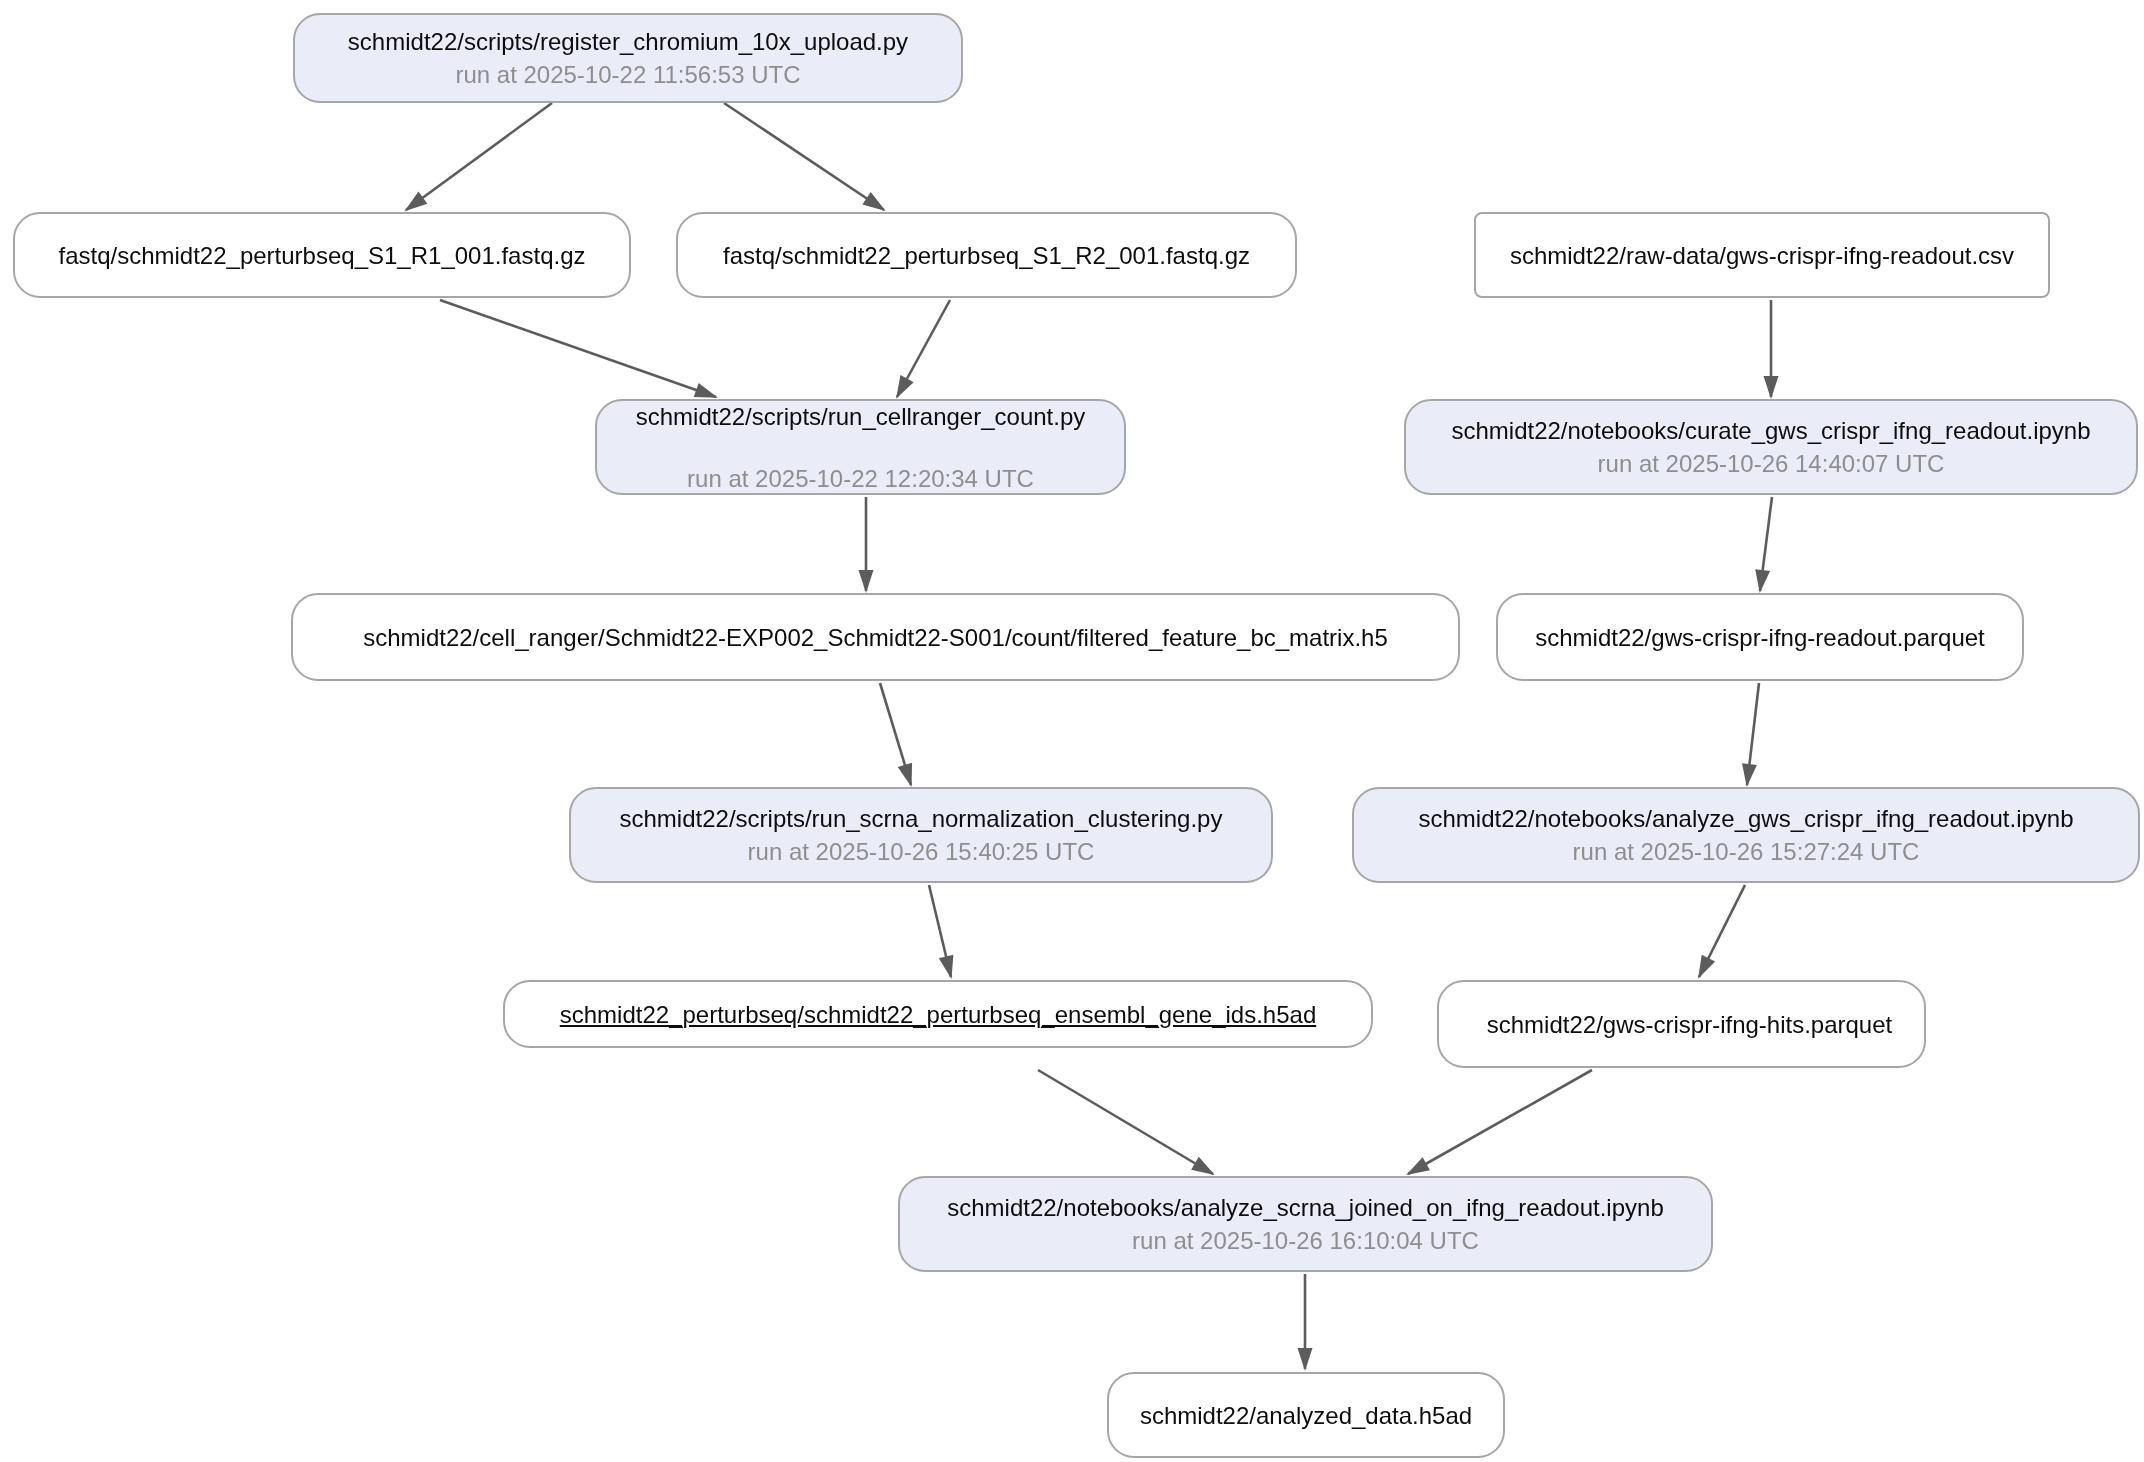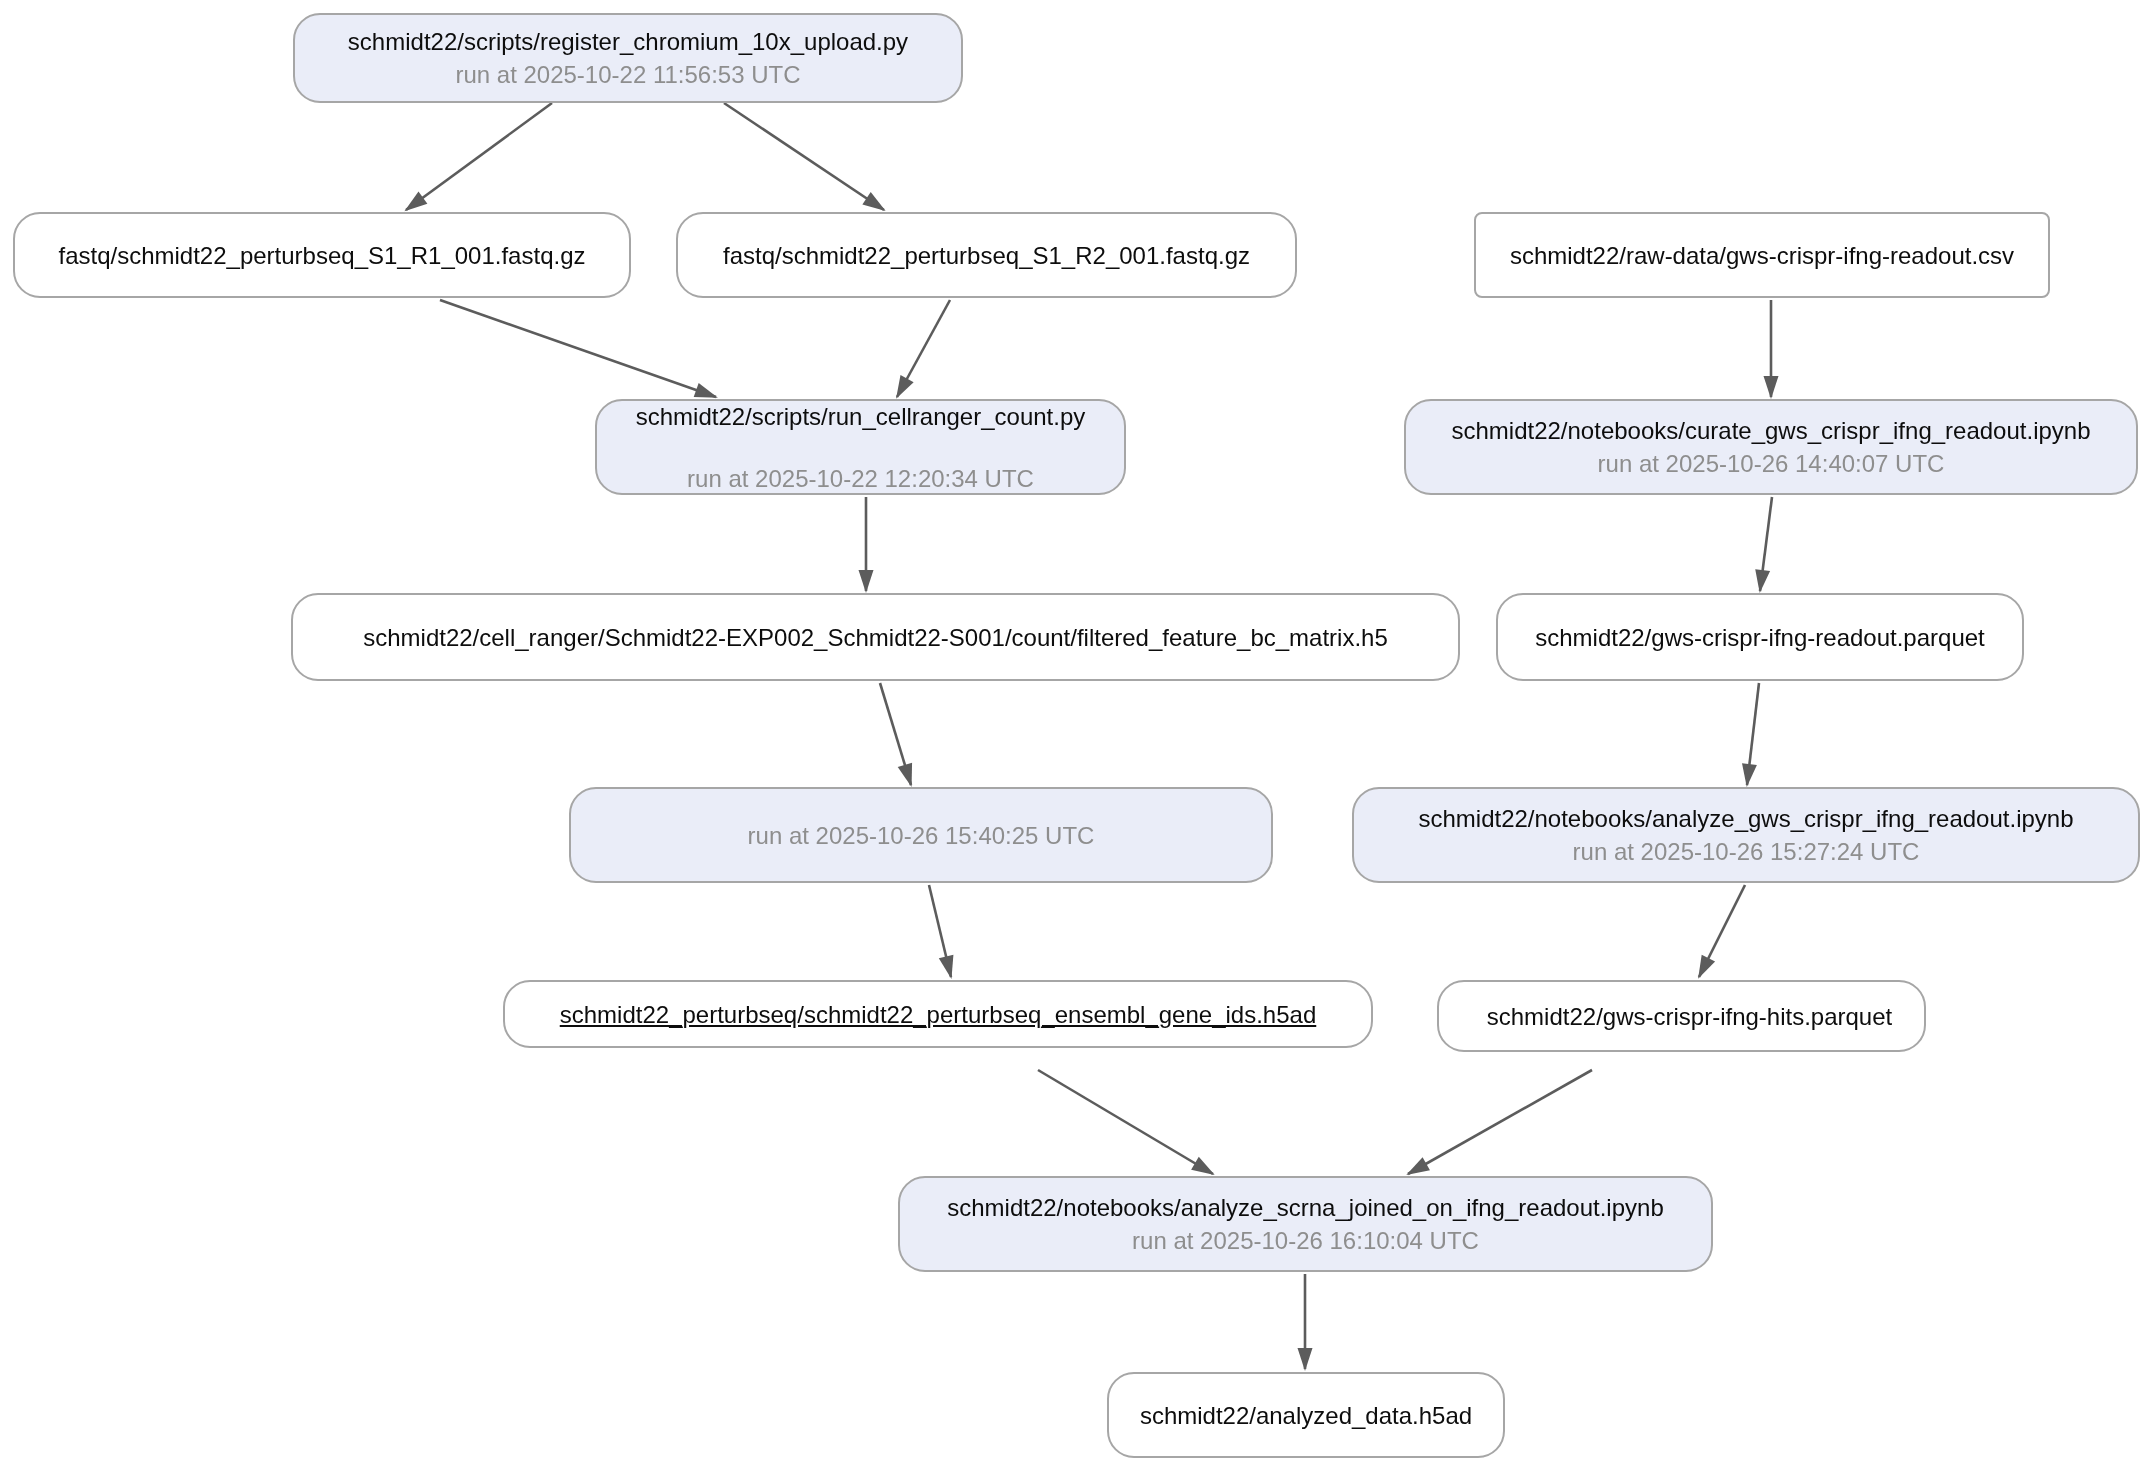--- a/index.html
+++ b/index.html
@@ -83,30 +83,31 @@
       <span>schmidt22/notebooks/curate_gws_crispr_ifng_readout.ipynb</span>
       <span class="runat">run at 2025-10-26 14:40:07 UTC</span>
     </div>
     <div class="node" style="left: 291px; top: 593px; width: 1169px; height: 88px;">
       <span>schmidt22/cell_ranger/Schmidt22-EXP002_Schmidt22-S001/count/filtered_feature_bc_matrix.h5</span>
     </div>
     <div class="node" style="left: 1496px; top: 593px; width: 528px; height: 88px;">
       <span>schmidt22/gws-crispr-ifng-readout.parquet</span>
     </div>
     <div class="node run" style="left: 569px; top: 787px; width: 704px; height: 96px;">
+      <span>schmidt22/scripts/run_scrna_normalization_clustering.py</span>
       <span class="runat">run at 2025-10-26 15:40:25 UTC</span>
     </div>
     <div class="node run" style="left: 1352px; top: 787px; width: 788px; height: 96px;">
       <span>schmidt22/notebooks/analyze_gws_crispr_ifng_readout.ipynb</span>
       <span class="runat">run at 2025-10-26 15:27:24 UTC</span>
     </div>
     <div class="node" style="left: 503px; top: 980px; width: 870px; height: 68px; text-decoration: underline;">
       <span>schmidt22_perturbseq/schmidt22_perturbseq_ensembl_gene_ids.h5ad</span>
     </div>
-    <div class="node" style="left: 1437px; top: 980px; width: 489px; height: 72px; padding-left: 16px;">
+    <div class="node" style="left: 1437px; top: 980px; width: 489px; height: 88px; padding-left: 16px;">
       <span>schmidt22/gws-crispr-ifng-hits.parquet</span>
     </div>
     <div class="node run" style="left: 898px; top: 1176px; width: 815px; height: 96px;">
       <span>schmidt22/notebooks/analyze_scrna_joined_on_ifng_readout.ipynb</span>
       <span class="runat">run at 2025-10-26 16:10:04 UTC</span>
     </div>
     <div class="node" style="left: 1107px; top: 1372px; width: 398px; height: 86px;">
       <span>schmidt22/analyzed_data.h5ad</span>
     </div>
   </div>

